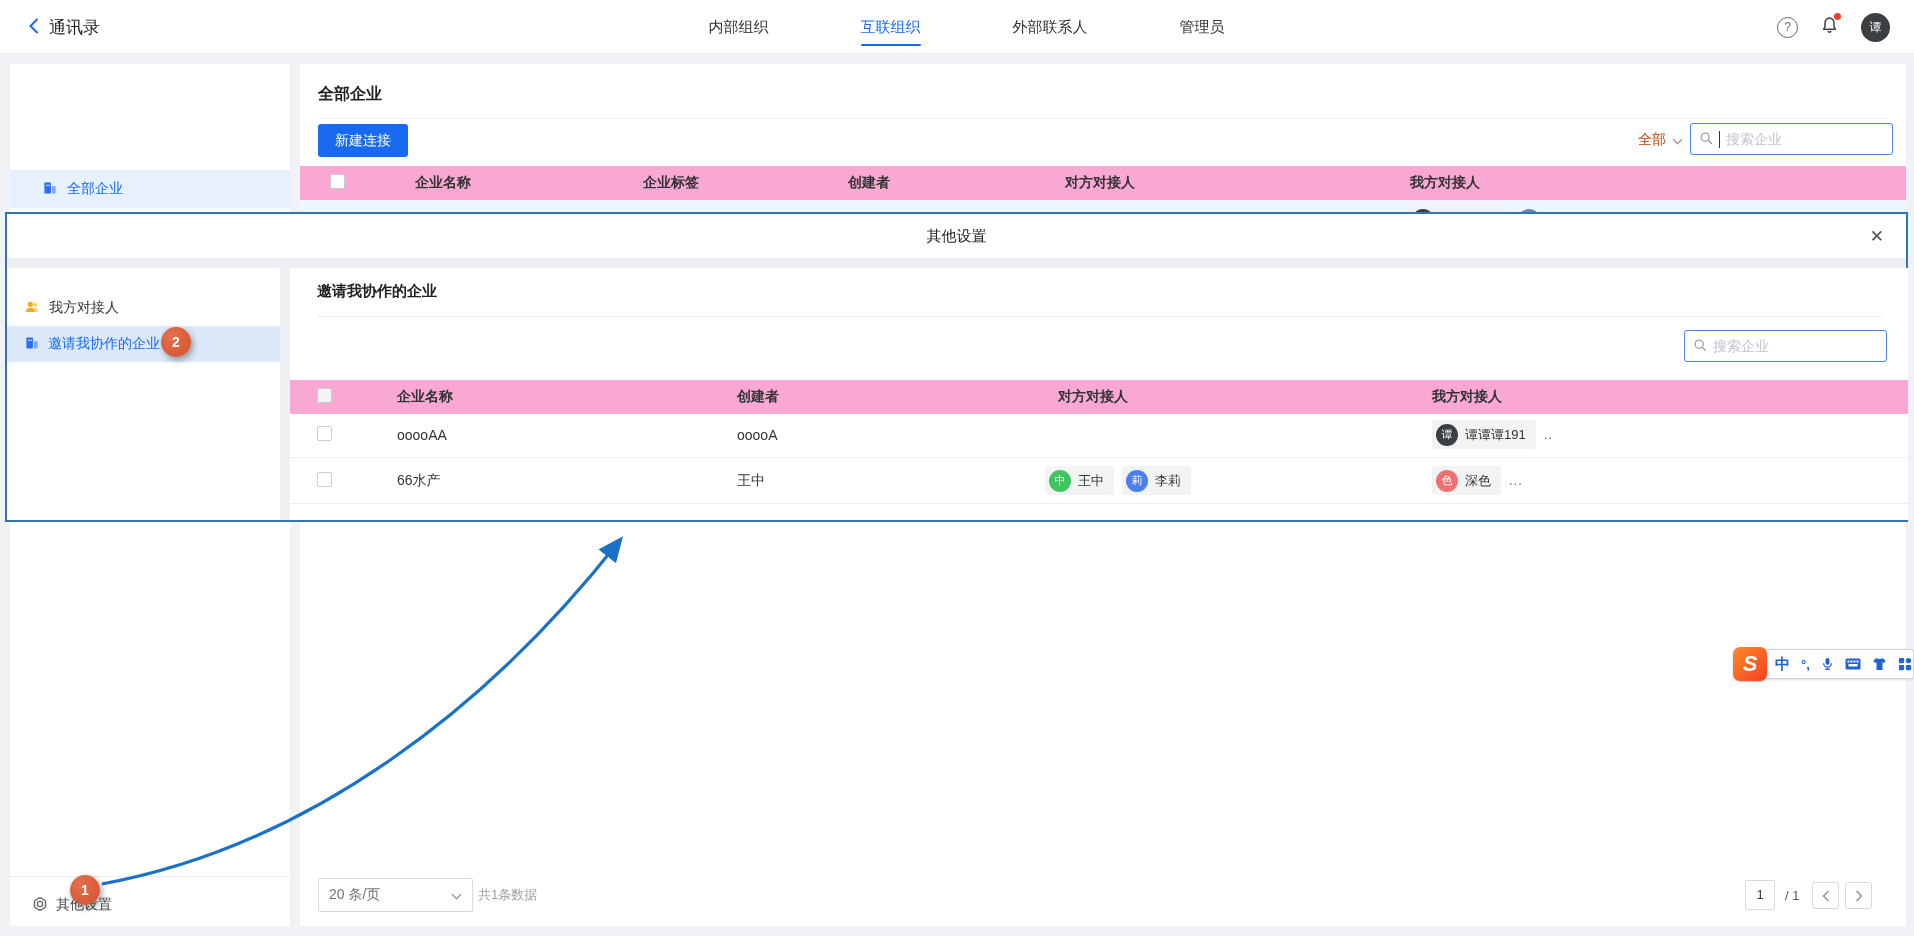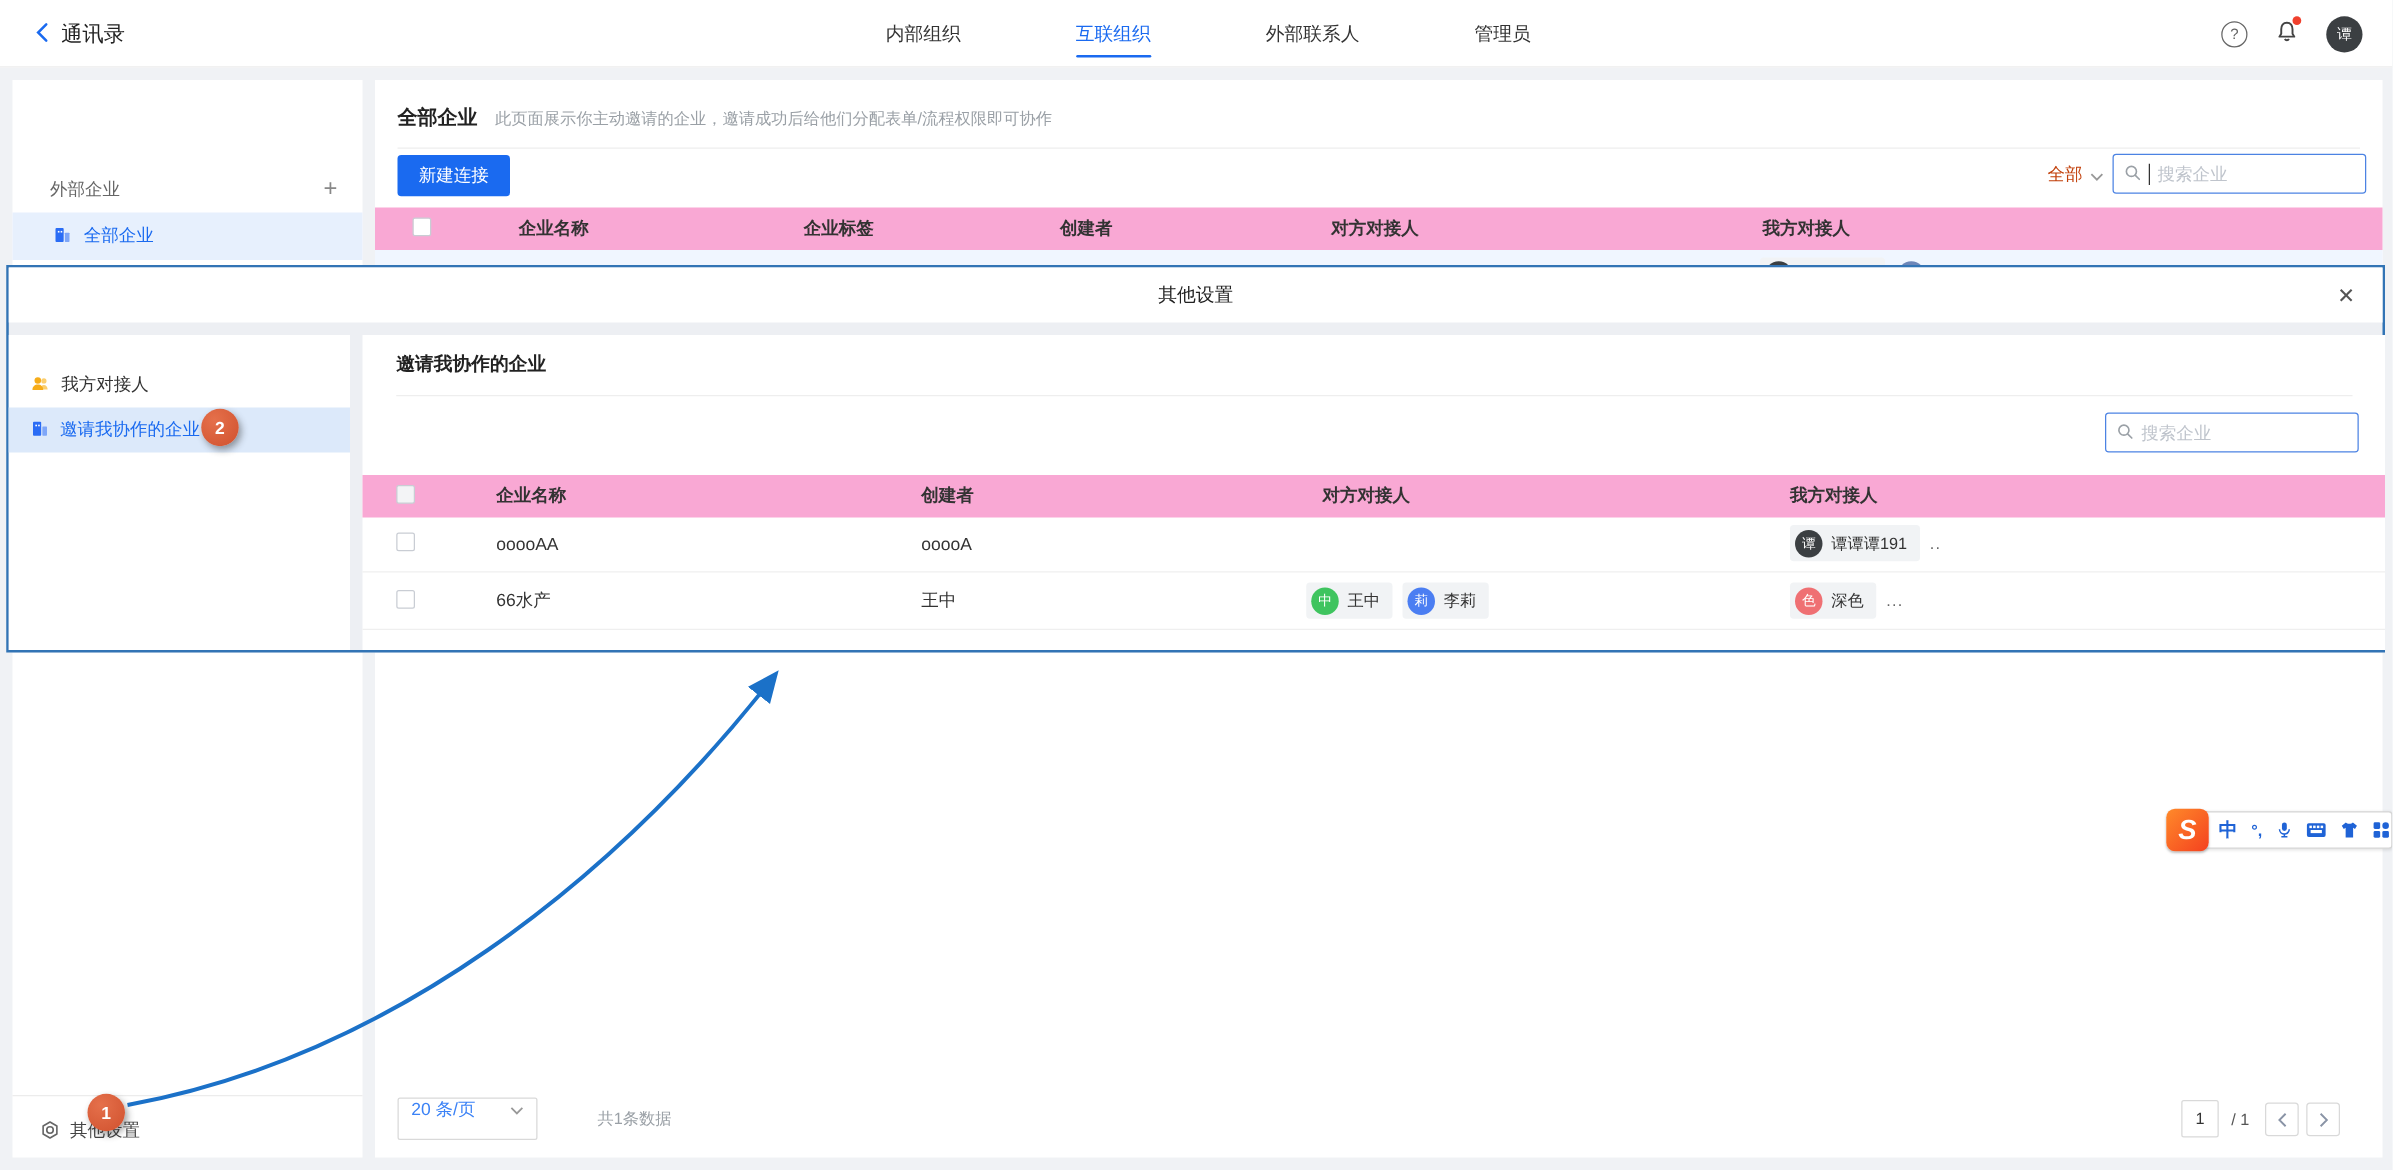--- a/index.html
+++ b/index.html
@@ -48,21 +48,21 @@
   .cb { width:15px; height:15px; border:1px solid #c9cdd4; border-radius:2px; background:#fff; display:inline-block; cursor:pointer; }
   .cb.dim { background:#f3f4f6; }
   .pad-first { padding-left:30px; }
 
   .partial-row { position:absolute; left:0; top:136px; width:1606px; height:40px; background:#f0f6ff; }
   .frag-chip { position:absolute; left:1108px; top:6px; width:100px; height:28px; background:#f1f3f5; border-radius:3px; }
   .frag-av1 { position:absolute; left:1112px; top:9px; width:22px; height:22px; border-radius:50%; background:#3b3f42; }
   .frag-av2 { position:absolute; left:1218px; top:9px; width:22px; height:22px; border-radius:50%; background:#6d86b8; }
 
   
-  .page-size { position:absolute; left:18px; top:814px; width:112px; height:34px; border:1px solid #d9d9d9; border-radius:2px; display:flex; padding:0 10px; gap:6px; color:#3b82f6; cursor:pointer; }
+  .page-size { position:absolute; left:18px; top:814px; width:155px; height:34px; border:1px solid #d9d9d9; border-radius:2px; display:flex; align-items:center; padding:0 10px; gap:6px; color:#737373; cursor:pointer; }
   .page-size .chev { margin-left:auto; }
   .total-text { position:absolute; left:178px; top:814px; height:34px; display:flex; align-items:center; color:#9aa0a6; font-size:13px; }
   .page-input { position:absolute; left:1445px; top:816px; width:30px; height:30px; border:1px solid #d9d9d9; border-radius:2px; text-align:center; font-size:13px; color:#333; line-height:28px; }
   .page-total { position:absolute; left:1485px; top:816px; height:30px; display:flex; align-items:center; color:#555; font-size:13px; }
   .pg-btn { position:absolute; top:818px; width:27px; height:27px; border:1px solid #d9d9d9; border-radius:3px; background:#fff; display:flex; align-items:center; justify-content:center; color:#8a94a6; font-size:13px; cursor:pointer; }
   .pg-prev { left:1512px; } .pg-next { left:1545px; }
 
   
   .modal { position:absolute; left:5px; top:212px; width:1903px; height:310px; background:#edeff3; border:2px solid #3274b5; z-index:40; }
   .modal-head { position:absolute; left:0; top:0; width:100%; height:44px; background:#fff; display:flex; align-items:center; justify-content:center; font-size:15px; font-weight:500; color:#222; }
@@ -123,24 +123,20 @@
             <path d="M8 1.8 C5.4 1.8 4.2 3.8 4.2 6.2 L4.2 9.2 L3 11.2 L13 11.2 L11.8 9.2 L11.8 6.2 C11.8 3.8 10.6 1.8 8 1.8 Z" fill="none" stroke="#444" stroke-width="1.3" stroke-linejoin="round"></path>
             <path d="M6.6 12.8 a1.6 1.6 0 0 0 2.8 0" fill="none" stroke="#444" stroke-width="1.3"></path>
           </svg>
         <span class="red-dot"></span>
       </div>
       <div class="avatar-top">谭</div>
     </div>
   </div>
 
   <div class="side-card">
-    <div class="side-group" style="top:70px;">
-      <span>外部企业</span>
-      <span class="plus">+</span>
-    </div>
     <div class="side-item selected" style="top:106px;">
       <span>
         <svg width="14" height="14" viewBox="0 0 15 15">
             <rect x="1.5" y="1.5" width="7" height="12" rx="0.8" fill="#2a6cf5"></rect>
             <rect x="9.5" y="5.5" width="4" height="8" rx="0.6" fill="#7ea6f8"></rect>
             <rect x="3.5" y="4" width="1.4" height="1.4" fill="#fff"></rect>
             <rect x="5.9" y="4" width="1.4" height="1.4" fill="#fff"></rect>
           </svg>
       </span>
       <span>全部企业</span>
@@ -168,21 +164,20 @@
             <circle cx="8" cy="8" r="2.6" fill="none" stroke="#666" stroke-width="1.3"></circle>
           </svg>
       </span>
       <span>其他设置</span>
     </div>
   </div>
 
   <div class="main-card">
     <div class="main-title-row">
       <span class="main-title">全部企业</span>
-      <span class="main-subtitle">此页面展示你主动邀请的企业，邀请成功后给他们分配表单/流程权限即可协作</span>
     </div>
     <div class="main-divider"></div>
     <button class="btn-primary">新建连接</button>
 
     <div class="filter-wrap">
       <span>全部</span>
       <span>
         <svg width="11" height="7" viewBox="0 0 10 6">
             <path d="M1 1 l4 4 4-4" fill="none" stroke="#999" stroke-width="1.3"></path>
           </svg>

